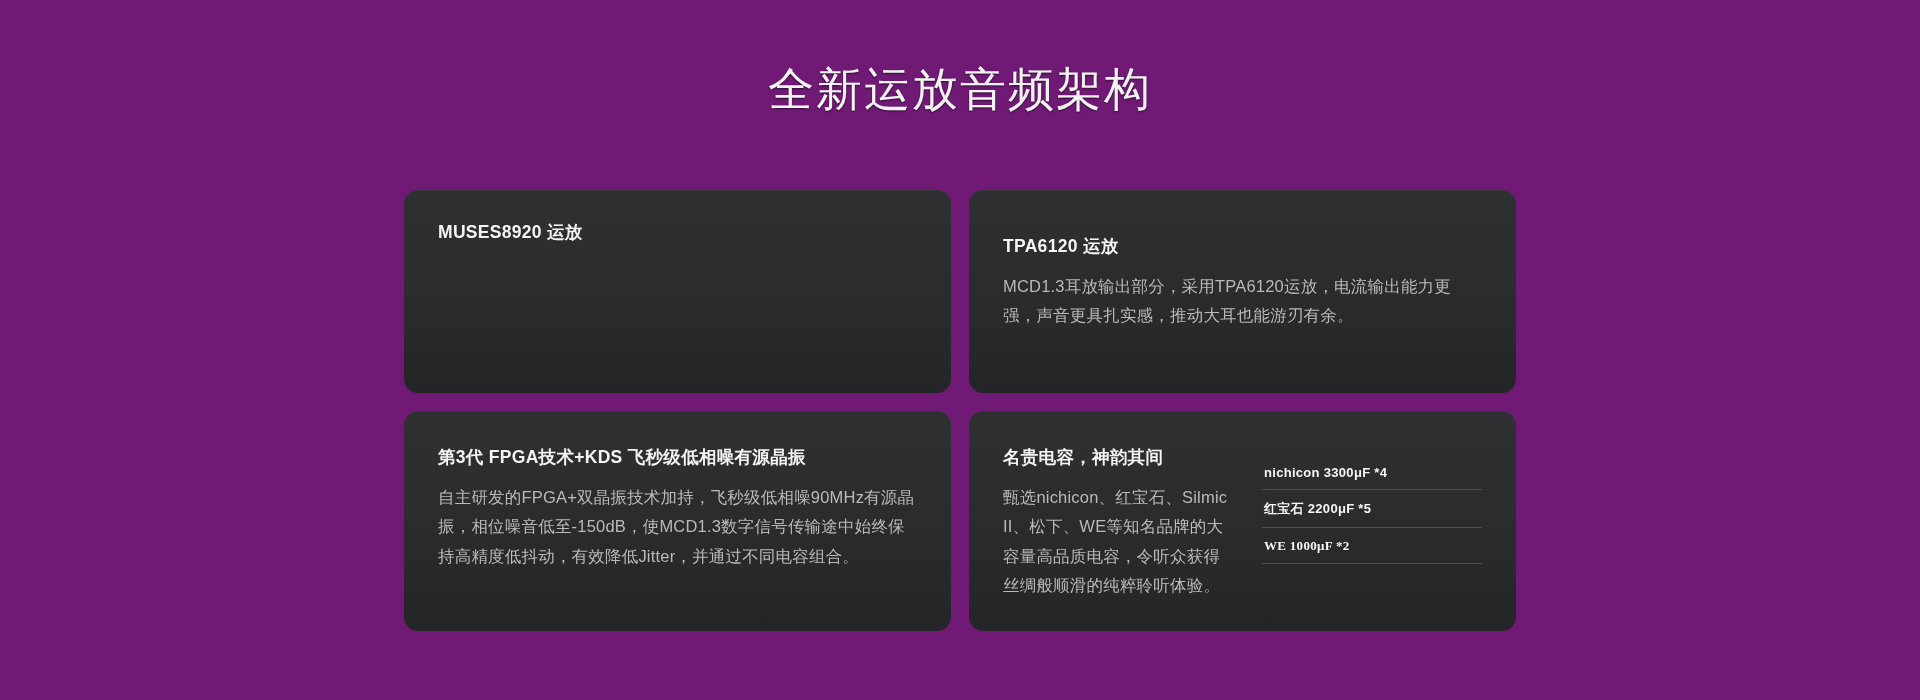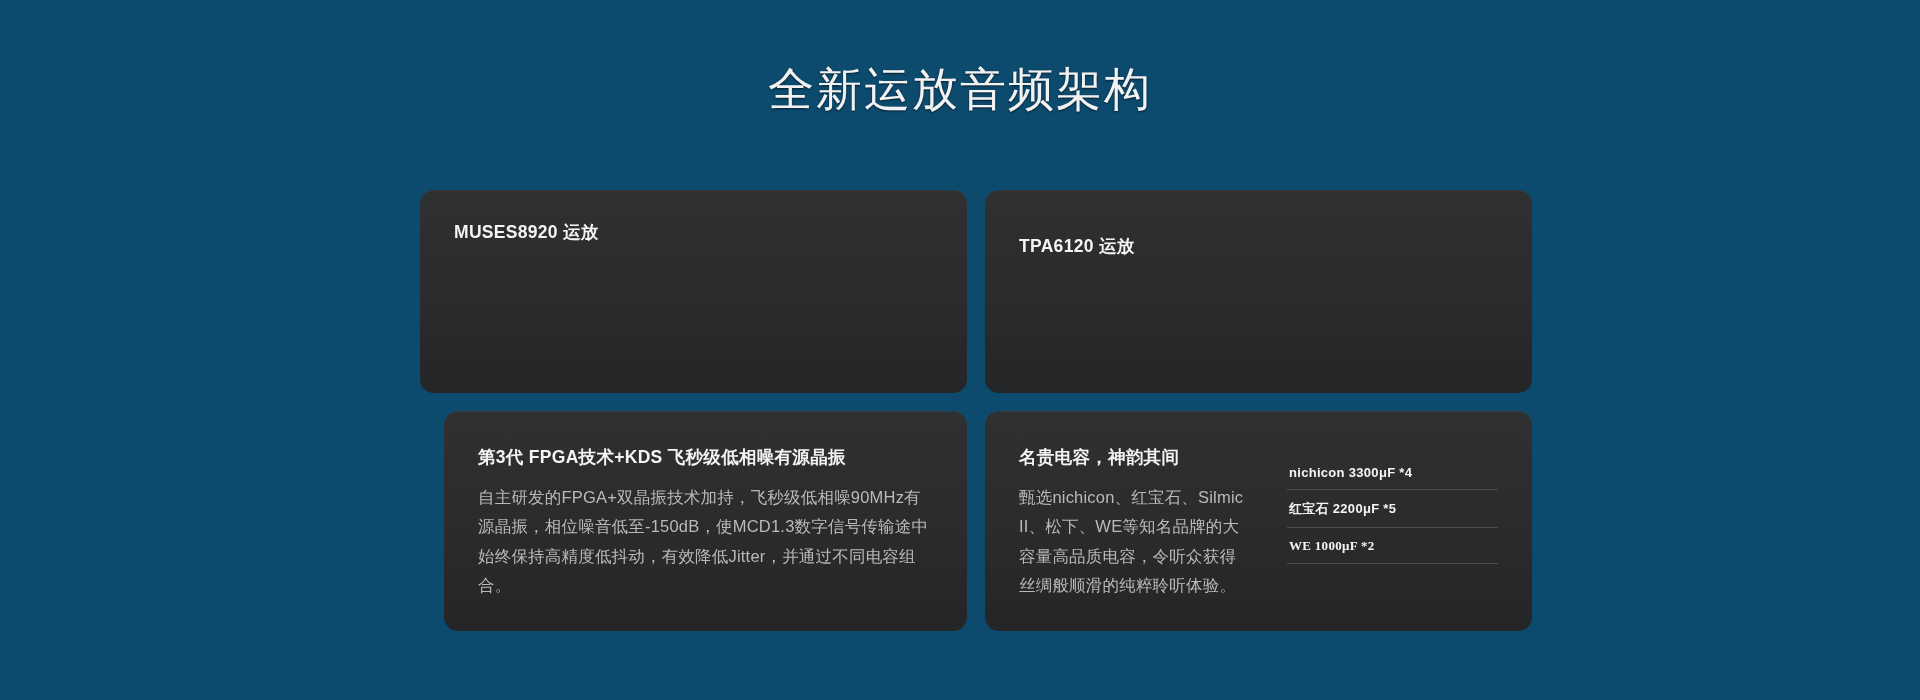--- a/index.html
+++ b/index.html
@@ -9,36 +9,36 @@
     width: 1920px;
     height: 700px;
     background: #0b0b0c;
     font-family: "Liberation Sans", sans-serif;
     overflow: hidden;
   }
   .page {
     position: relative;
     width: 1920px;
     height: 700px;
-    background: #0c4a6e;
+    background: #701a75;
   }
   .page-title {
     text-align: center;
     color: #f2f2f2;
     font-size: 46px;
     font-weight: 400;
     letter-spacing: 2px;
     margin: 0;
     padding-top: 62px;
     line-height: 1.2;
     text-shadow: 0 1px 2px rgba(0,0,0,0.6);
   }
   .grid {
     position: absolute;
-    left: 420px;
+    left: 404px;
     top: 190px;
     width: 1300px;
     display: grid;
     grid-template-columns: 547px 547px;
     grid-template-rows: 203px 220px;
     gap: 18px;
   }
   .card {
     background: linear-gradient(180deg, #2f3031 0%, #2a2b2c 55%, #242526 100%);
     border-radius: 14px;
@@ -57,25 +57,25 @@
   .card-body {
     color: #b9babb;
     font-size: 16.5px;
     line-height: 1.78;
     margin: 0;
     letter-spacing: 0.2px;
   }
   
   .card.c2 { padding-top: 44px; }
   .card.c4 { padding-top: 34px; }
-  .card.c3 { padding-top: 34px; margin-left: 24px; }
+  .card.c3 { padding-top: 34px; }
 
   .card.c4 .inner {
     display: flex;
-    gap: 30px;
+    gap: 21px;
   }
   .card.c4 .text-col {
     width: 232px;
     flex: 0 0 232px;
   }
   .card.c4 .caps-col {
     flex: 1 1 auto;
     padding-top: 14px;
     padding-left: 6px;
   }
@@ -100,20 +100,21 @@
   <h1 class="page-title">全新运放音频架构</h1>
 
   <div class="grid">
 
     <div class="card c1">
       <p class="card-title">MUSES8920 运放</p>
     </div>
 
     <div class="card c2">
       <p class="card-title">TPA6120 运放</p>
+      <p class="card-body">MCD1.3耳放输出部分，采用TPA6120运放，电流输出能力更强，声音更具扎实感，推动大耳也能游刃有余。</p>
     </div>
 
     <div class="card c3">
       <p class="card-title">第3代 FPGA技术+KDS 飞秒级低相噪有源晶振</p>
       <p class="card-body">自主研发的FPGA+双晶振技术加持，飞秒级低相噪90MHz有源晶振，相位噪音低至-150dB，使MCD1.3数字信号传输途中始终保持高精度低抖动，有效降低Jitter，并通过不同电容组合。</p>
     </div>
 
     <div class="card c4">
       <div class="inner">
         <div class="text-col">

